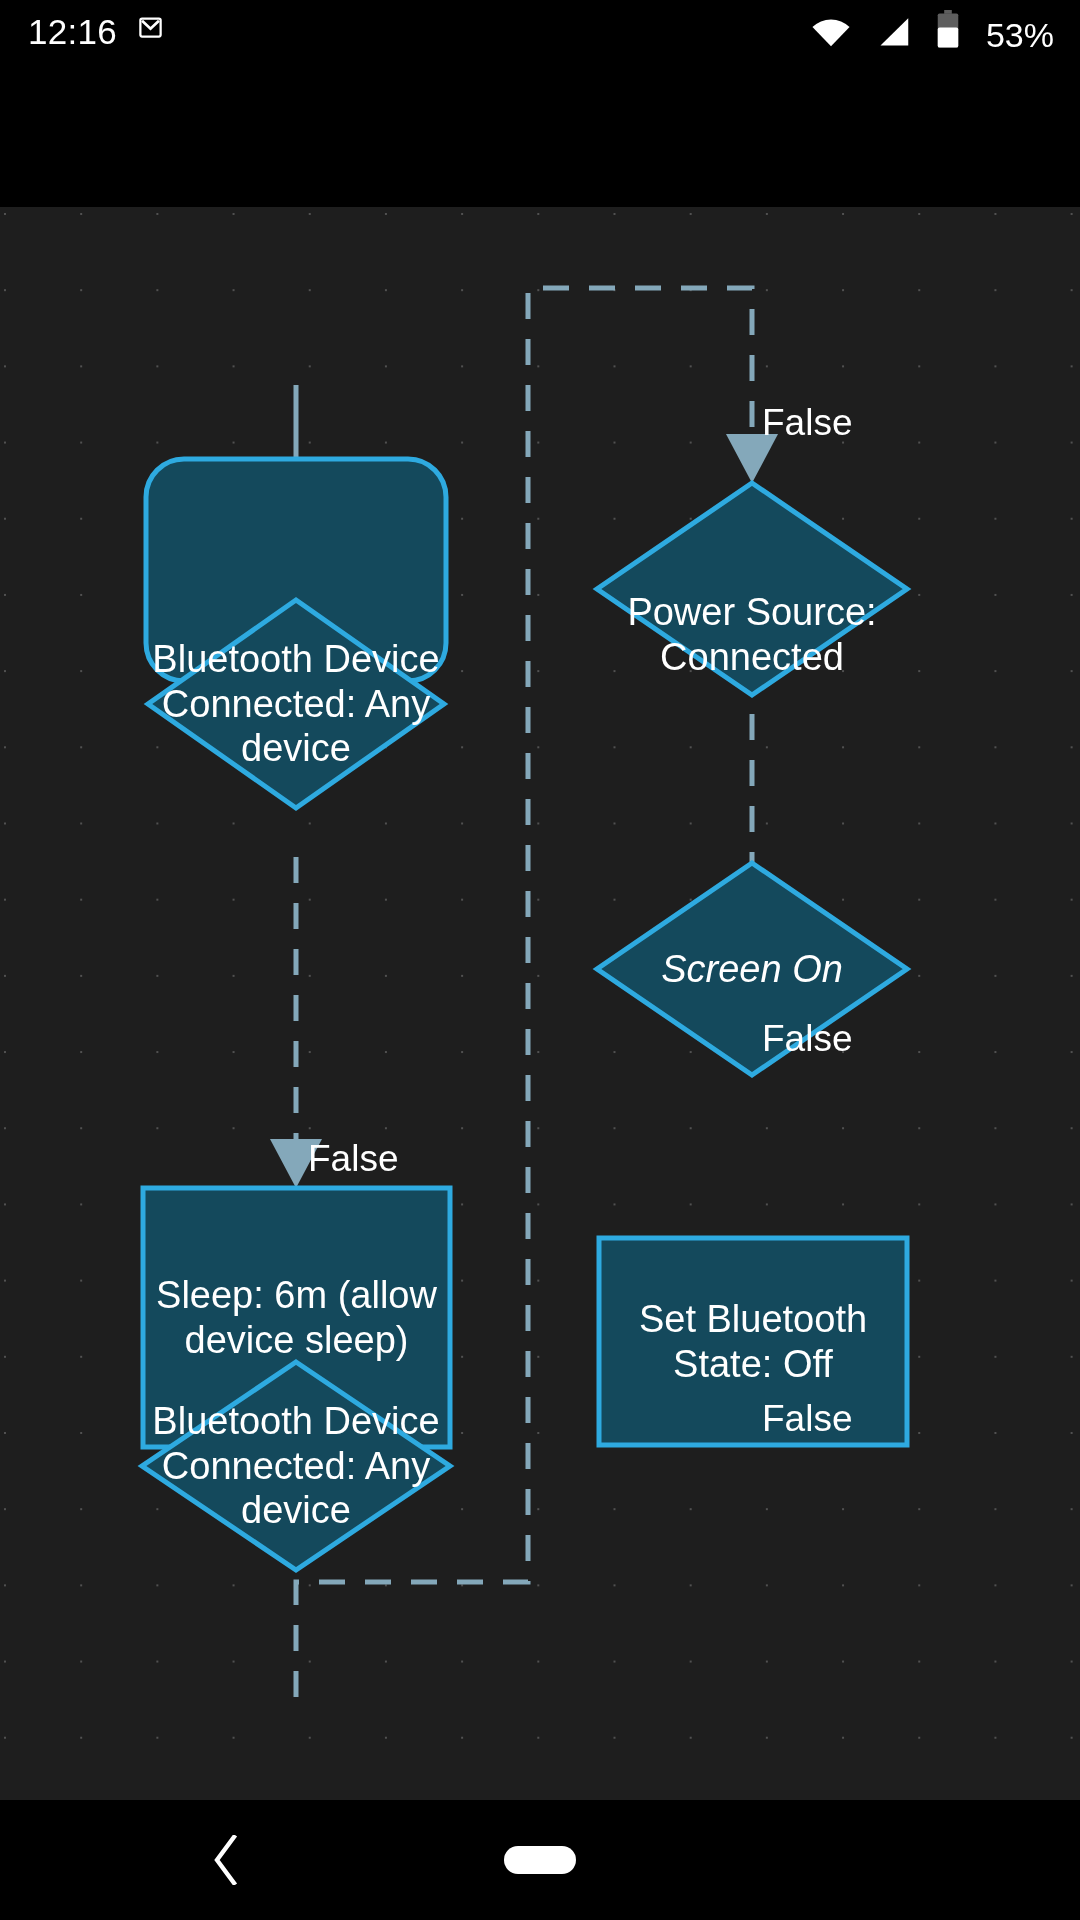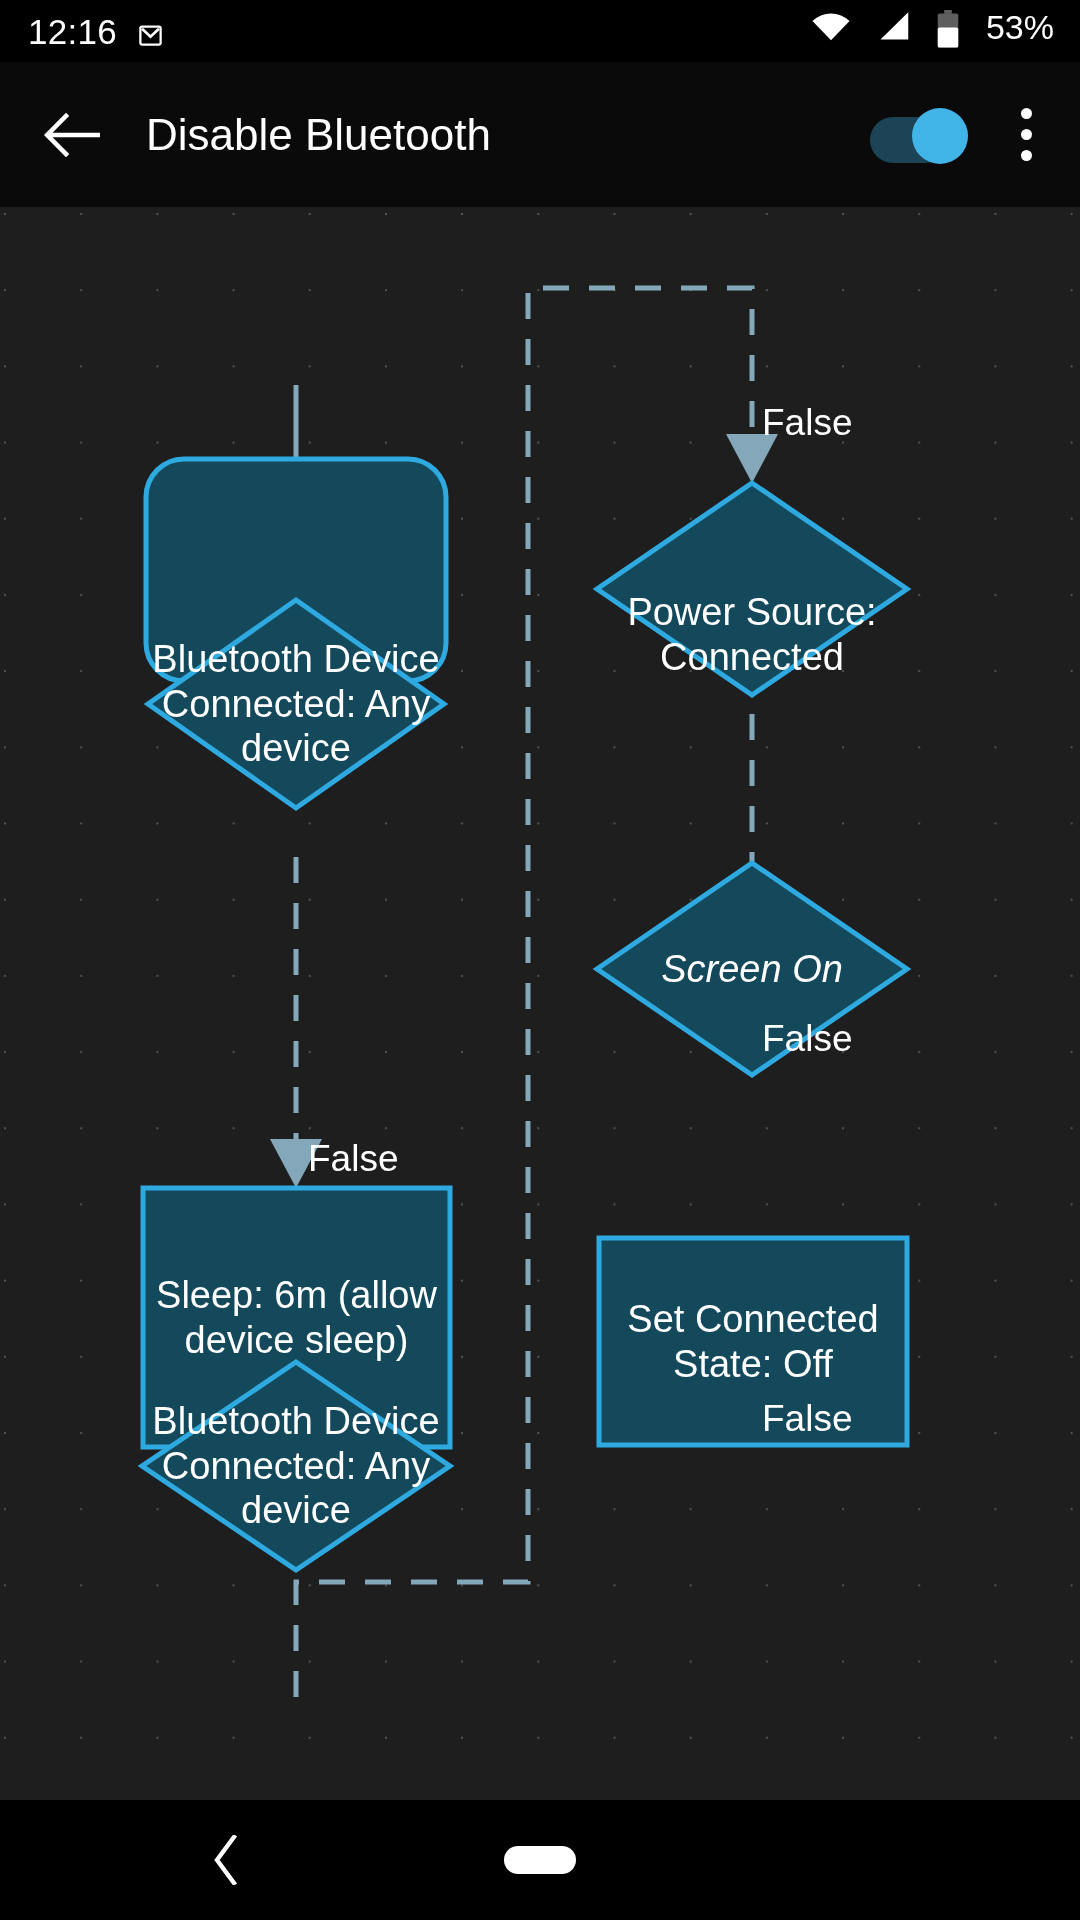--- a/index.html
+++ b/index.html
@@ -26,39 +26,39 @@
     position: absolute;
     left: 0; top: 0;
     width: 1080px; height: 62px;
     background: #000000;
     display: flex;
     align-items: center;
     z-index: 30;
   }
   .status-left {
     display: flex;
-    align-items: flex-end;
+    align-items: flex-start;
     margin-left: 28px;
     gap: 20px;
   }
   .status-clock {
     color: #ffffff;
     font-size: 35px;
     letter-spacing: 0.3px;
     line-height: 1;
   }
   .gmail-icon {
     width: 27px; height: 27px;
     position: relative;
   }
   .status-right {
     margin-left: auto;
     margin-right: 26px;
     display: flex;
-    align-items: flex-start;
+    align-items: flex-end;
     gap: 23px;
   }
   .battery-pct {
     color: #ffffff;
     font-size: 34px;
     line-height: 1;
     margin-left: 3px;
   }
 
   
@@ -218,37 +218,20 @@
         <svg width="24" height="38" viewBox="0 0 12 20">
           <rect x="4" y="0" width="4" height="2" fill="#5e5e5e"></rect>
           <rect x="0.6" y="1.8" width="10.8" height="18" rx="1" fill="#5e5e5e"></rect>
           <rect x="0.6" y="9.2" width="10.8" height="10.6" rx="1" fill="#ffffff"></rect>
         </svg>
       </span>
       <span class="battery-pct">53%</span>
     </div>
   </div>
 
-  <div class="app-bar">
-    <div class="back-arrow">
-      <svg width="56" height="44" viewBox="0 0 28 22">
-        <path d="M27 11 L2 11 M11 1.5 L1.6 11 L11 20.5" fill="none" stroke="#ffffff" stroke-width="2.3" stroke-linecap="square"></path>
-      </svg>
-    </div>
-    <div class="app-title">Disable Bluetooth</div>
-    <div class="toggle">
-      <div class="toggle-track"></div>
-      <div class="toggle-thumb"></div>
-    </div>
-    <div class="overflow-menu">
-      <span></span>
-      <span></span>
-      <span></span>
-    </div>
-  </div>
 
   <div class="canvas">
 
     <svg class="svg-layer" viewBox="0 0 1080 1593">
       <defs>
         <marker id="arrowhead" markerWidth="10" markerHeight="9" refX="1" refY="4.5" orient="auto" markerUnits="userSpaceOnUse">
           <path d="M0,0 L10,0 L5,9 Z" fill="#84a8ba"></path>
         </marker>
       </defs>
 
@@ -312,21 +295,21 @@
 
     <div class="node-label" style="left:602px; top:292px; width:300px; height:180px;align-items:flex-end;">
       <span>Power Source: Connected</span>
     </div>
 
     <div class="node-label" style="left:602px; top:692px; width:300px; height:140px;font-style:italic;">
       <span>Screen On</span>
     </div>
 
     <div class="node-label" style="left:599px; top:1031px; width:308px; height:207px;">
-      <span>Set Connected State: Off</span>
+      <span>Set Bluetooth State: Off</span>
     </div>
 
     <div class="edge-label" style="left:308px; top:933px;">False</div>
 
     <div class="edge-label" style="left:762px; top:197px;">False</div>
 
     <div class="edge-label" style="left:762px; top:813px;">False</div>
 
     <div class="edge-label" style="left:762px; top:1193px;">False</div>
 

